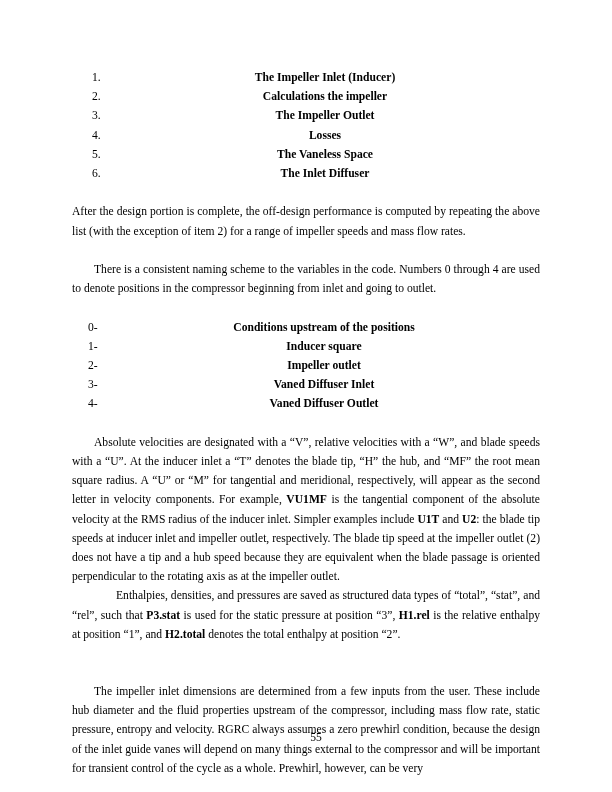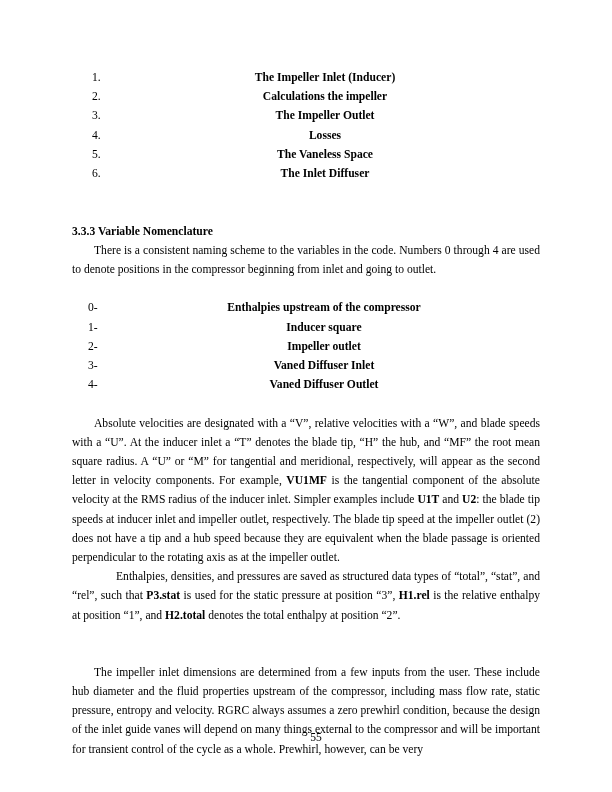--- a/index.html
+++ b/index.html
@@ -130,33 +130,33 @@
         <span class="itemtext">The Vaneless Space</span>
       </div>
       <div class="row">
         <span class="marker">6.</span>
         <span class="itemtext">The Inlet Diffuser</span>
       </div>
     </div>
 
     <div class="spacer-line"></div>
 
+    <p class="para">After the design portion is complete, the off-design performance is computed by repeating the above list (with the exception of item 2) for a range of impeller speeds and mass flow rates.</p>
 
     <div class="spacer-line"></div>
 
-    <h3 class="heading">3.3.3 Variable Nomenclature</h3>
 
     <p class="para para-indent">There is a consistent naming scheme to the variables in the code.  Numbers 0 through 4 are used to denote positions in the compressor beginning from inlet and going to outlet.</p>
 
     <div class="spacer-line"></div>
 
     <div class="num-list nomen-list">
       <div class="row">
         <span class="marker">0-</span>
-        <span class="itemtext">Enthalpies upstream of the compressor</span>
+        <span class="itemtext">Conditions upstream of the positions</span>
       </div>
       <div class="row">
         <span class="marker">1-</span>
         <span class="itemtext">Inducer square</span>
       </div>
       <div class="row">
         <span class="marker">2-</span>
         <span class="itemtext">Impeller outlet</span>
       </div>
       <div class="row">

